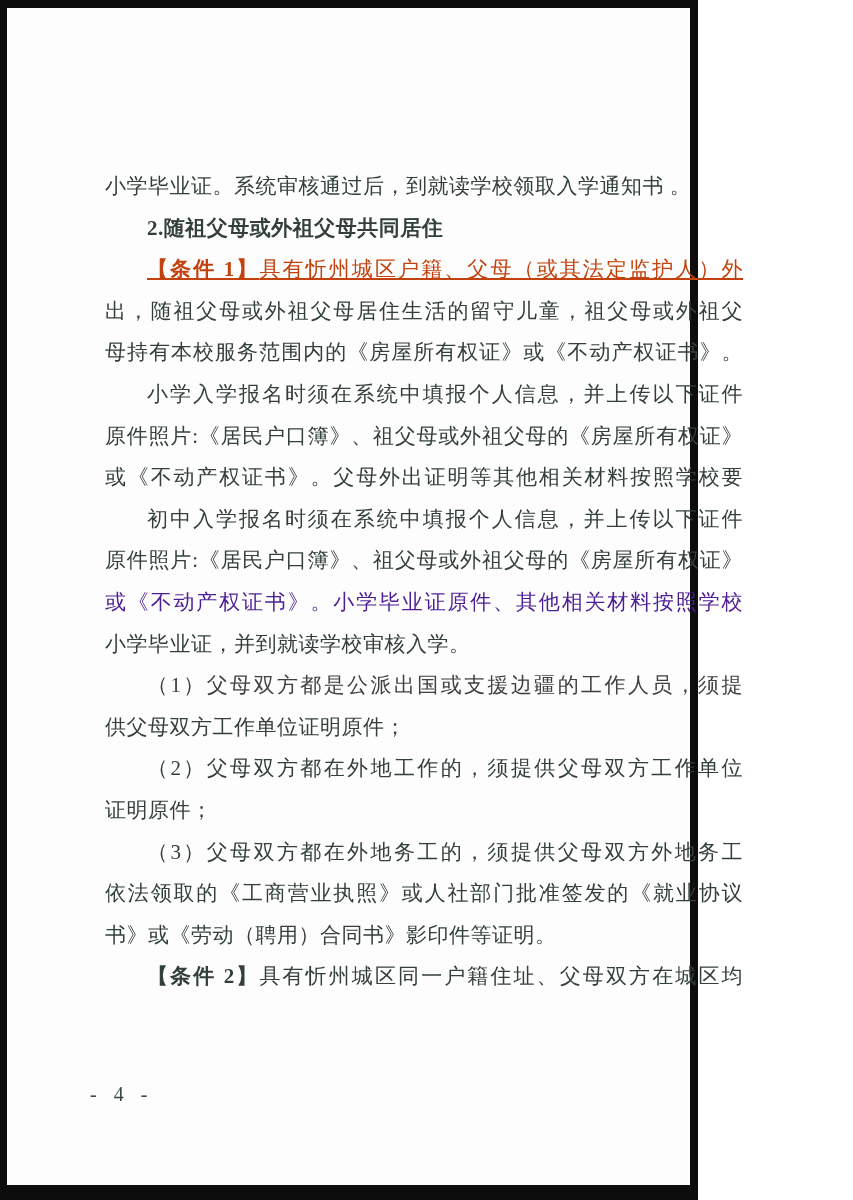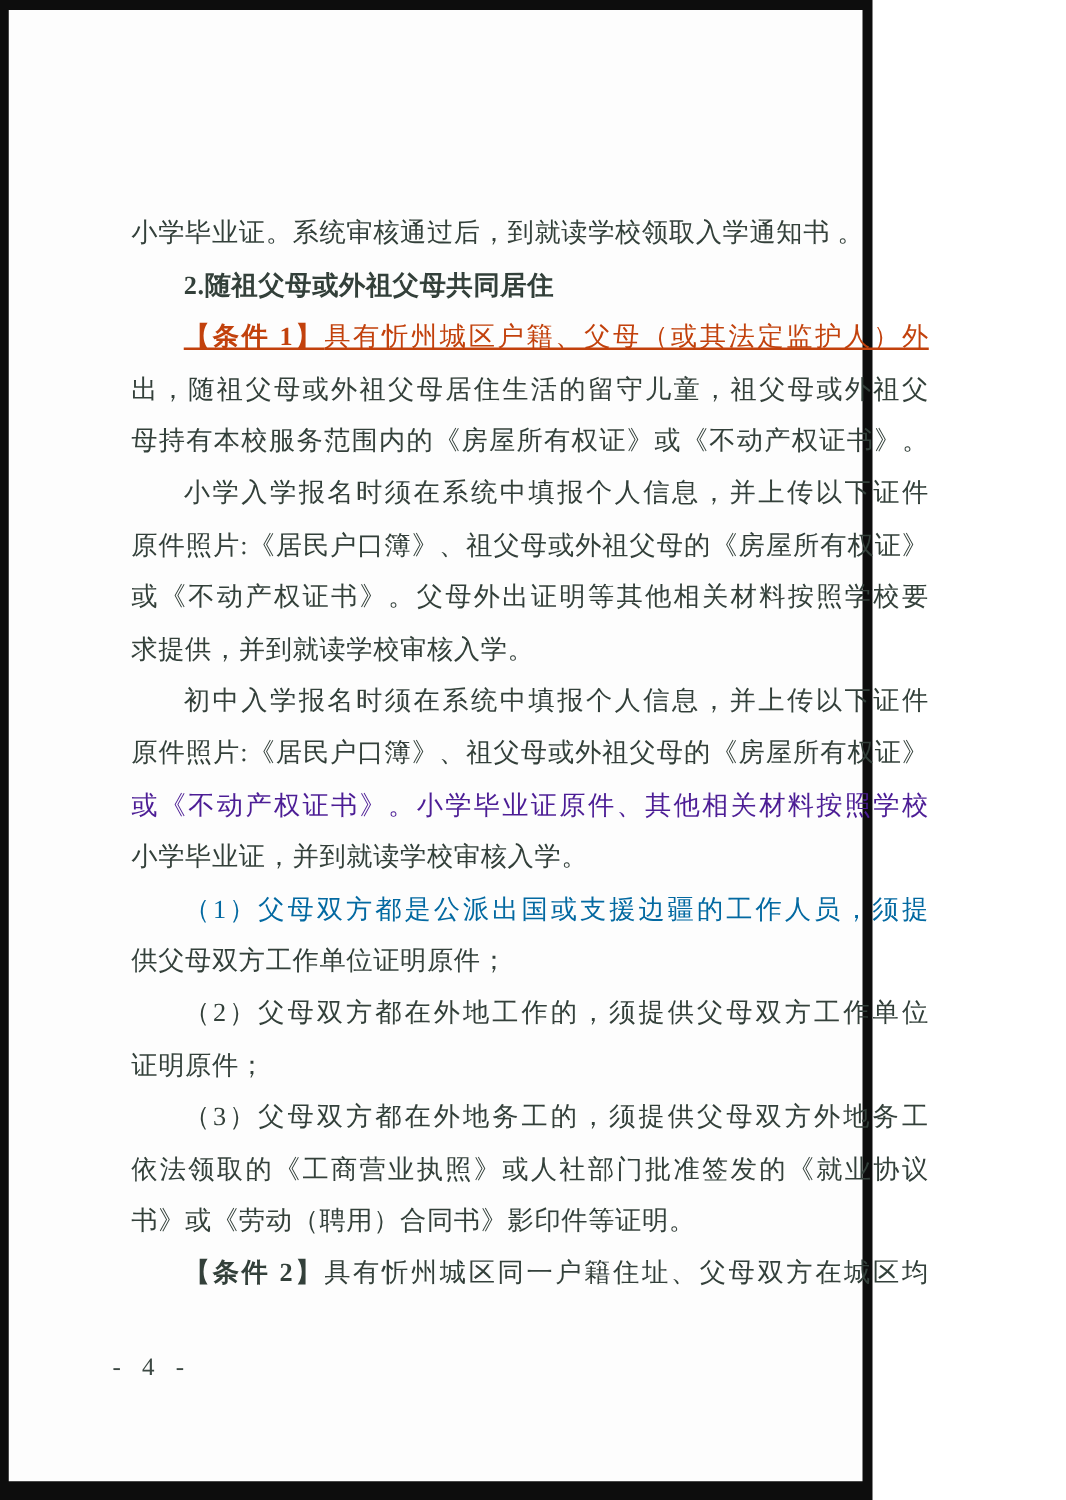--- a/index.html
+++ b/index.html
@@ -59,26 +59,25 @@
   <div class="page" style="background: rgb(253, 253, 253);">
     <div class="text-block" id="text-block">
         <div class="line" style="color: rgb(51, 64, 58);"><span>小学毕业证。系统审核通过后，到就读学校领取入学通知书 。</span></div>
         <div class="line indent" style="color: rgb(51, 64, 58);"><span class="bold">2.随祖父母或外祖父母共同居住</span></div>
         <div class="line indent fill" style="color: #c2410c; text-decoration: underline;"><span class="bold">【条件 1】</span><span>具有忻州城区户籍、父母（或其法定监护人）外</span></div>
         <div class="line fill" style="color: rgb(51, 64, 58);"><span>出，随祖父母或外祖父母居住生活的留守儿童，祖父母或外祖父</span></div>
         <div class="line fill" style="color: rgb(51, 64, 58);"><span>母持有本校服务范围内的《房屋所有权证》或《不动产权证书》。</span></div>
         <div class="line indent fill" style="color: rgb(51, 64, 58);"><span>小学入学报名时须在系统中填报个人信息，并上传以下证件</span></div>
         <div class="line fill" style="color: rgb(51, 64, 58);"><span>原件照片:《居民户口簿》、祖父母或外祖父母的《房屋所有权证》</span></div>
         <div class="line fill" style="color: rgb(51, 64, 58);"><span>或《不动产权证书》。父母外出证明等其他相关材料按照学校要</span></div>
-        <div class="line" style="color: rgb(51, 64, 58);"><span>求提供，并到就读学校审核入学。</span></div>
         <div class="line indent fill" style="color: rgb(51, 64, 58);"><span>初中入学报名时须在系统中填报个人信息，并上传以下证件</span></div>
         <div class="line fill" style="color: rgb(51, 64, 58);"><span>原件照片:《居民户口簿》、祖父母或外祖父母的《房屋所有权证》</span></div>
         <div class="line fill" style="color: #4c1d95;"><span>或《不动产权证书》。小学毕业证原件、其他相关材料按照学校</span></div>
         <div class="line" style="color: rgb(51, 64, 58);"><span>小学毕业证，并到就读学校审核入学。</span></div>
-        <div class="line indent fill" style="color: #0369a1;"><span>（1）父母双方都是公派出国或支援边疆的工作人员，须提</span></div>
+        <div class="line indent fill" style="color: #404040;"><span>（1）父母双方都是公派出国或支援边疆的工作人员，须提</span></div>
         <div class="line" style="color: rgb(51, 64, 58);"><span>供父母双方工作单位证明原件；</span></div>
         <div class="line indent fill" style="color: rgb(51, 64, 58);"><span>（2）父母双方都在外地工作的，须提供父母双方工作单位</span></div>
         <div class="line" style="color: rgb(51, 64, 58);"><span>证明原件；</span></div>
         <div class="line indent fill" style="color: rgb(51, 64, 58);"><span>（3）父母双方都在外地务工的，须提供父母双方外地务工</span></div>
         <div class="line fill" style="color: rgb(51, 64, 58);"><span>依法领取的《工商营业执照》或人社部门批准签发的《就业协议</span></div>
         <div class="line" style="color: rgb(51, 64, 58);"><span>书》或《劳动（聘用）合同书》影印件等证明。</span></div>
         <div class="line indent fill" style="color: rgb(51, 64, 58);"><span class="bold">【条件 2】</span><span>具有忻州城区同一户籍住址、父母双方在城区均</span></div>
       </div>
     <div class="page-number">- 4 -</div>
   </div>

